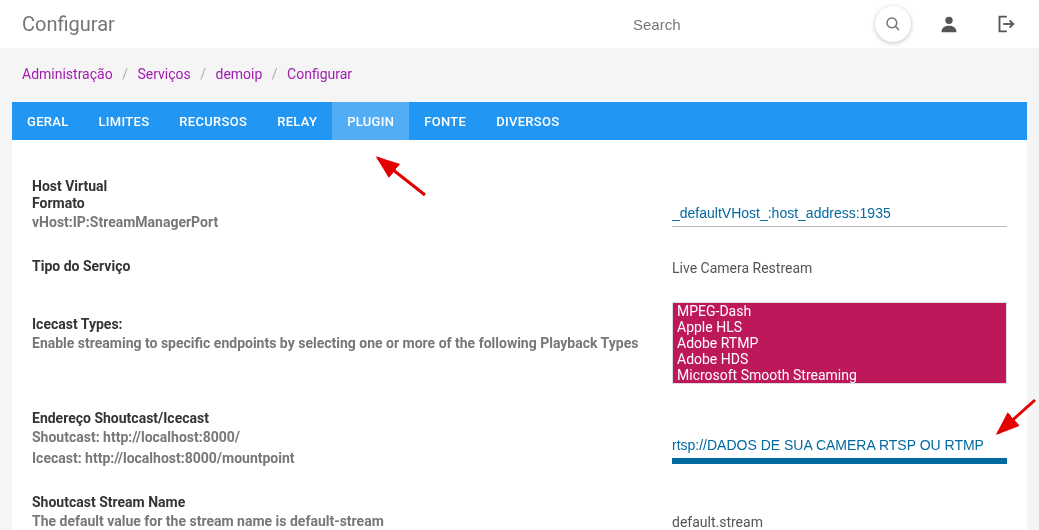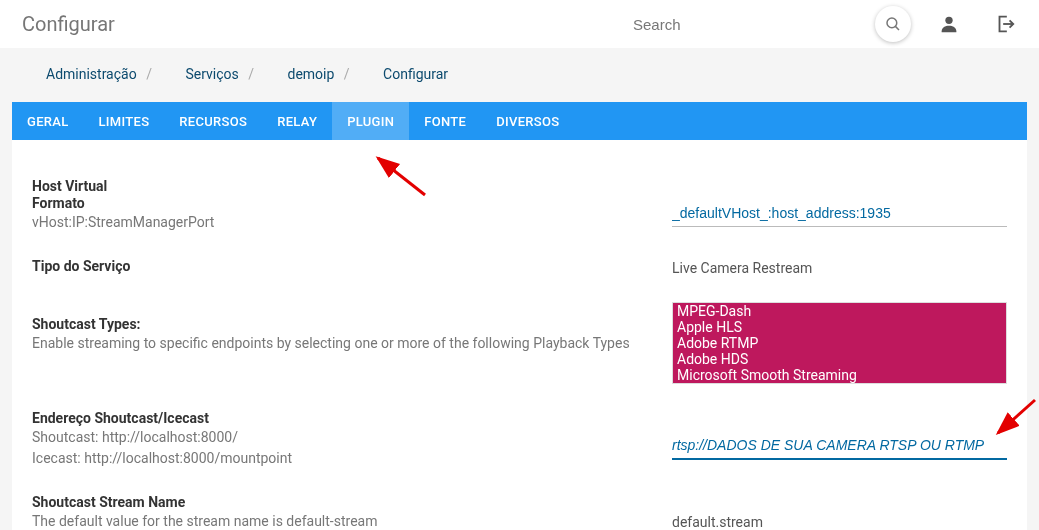--- a/index.html
+++ b/index.html
@@ -53,24 +53,23 @@
       width: 36px; height: 36px;
       display: flex; align-items: center; justify-content: center;
       cursor: pointer;
       margin-left: 8px;
     }
     .breadcrumb {
       padding: 18px 22px 10px;
       font-size: 14px;
     }
     .breadcrumb a {
-      color: #0c4a6e;
+      color: #a21caf;
       text-decoration: none;
       cursor: pointer;
-      margin-left: 24px;
     }
     .breadcrumb-sep {
       color: #aaa;
       margin: 0 6px;
     }
     .content-card {
       background: #fff;
       margin: 10px 12px;
       border-radius: 2px;
     }
@@ -117,36 +116,35 @@
     }
     .field-sub {
       font-weight: 700;
       font-size: 14px;
       color: #333;
       margin-bottom: 1px;
     }
     .field-desc {
       font-size: 14px;
       color: #777;
-      font-weight: 400;
+      font-weight: 700;
       line-height: 1.45;
     }
     .text-input {
       width: 100%;
       border: none;
       border-bottom: 1px solid #bbb;
       outline: none;
       font-size: 14px;
       padding: 5px 0;
       color: #0369a1;
       background: transparent;
     }
     .text-input.focused {
-      border-bottom: 2px solid #0369a1;
-      font-style: italic;
+      border-bottom: 6px solid #0369a1;
     }
     .readonly-val {
       font-size: 14px;
       color: #555;
       padding-top: 2px;
     }
     .multi-select {
       width: 100%;
       height: 82px;
       overflow-y: scroll;
@@ -242,21 +240,21 @@
       <div class="form-left">
         <div class="field-title">Tipo do Serviço</div>
       </div>
       <div class="form-right">
         <div class="readonly-val">Live Camera Restream</div>
       </div>
     </div>
 
     <div class="form-row">
       <div class="form-left" style="padding-top:14px;">
-        <div class="field-title">Shoutcast Types:</div>
+        <div class="field-title">Icecast Types:</div>
         <div class="field-desc">Enable streaming to specific endpoints by selecting one or more of the following Playback Types</div>
       </div>
       <div class="form-right">
         <div class="multi-select">
           <div class="multi-option selected">MPEG-Dash</div>
           <div class="multi-option selected">Apple HLS</div>
           <div class="multi-option selected">Adobe RTMP</div>
           <div class="multi-option selected">Adobe HDS</div>
           <div class="multi-option selected">Microsoft Smooth Streaming</div>
         </div>

